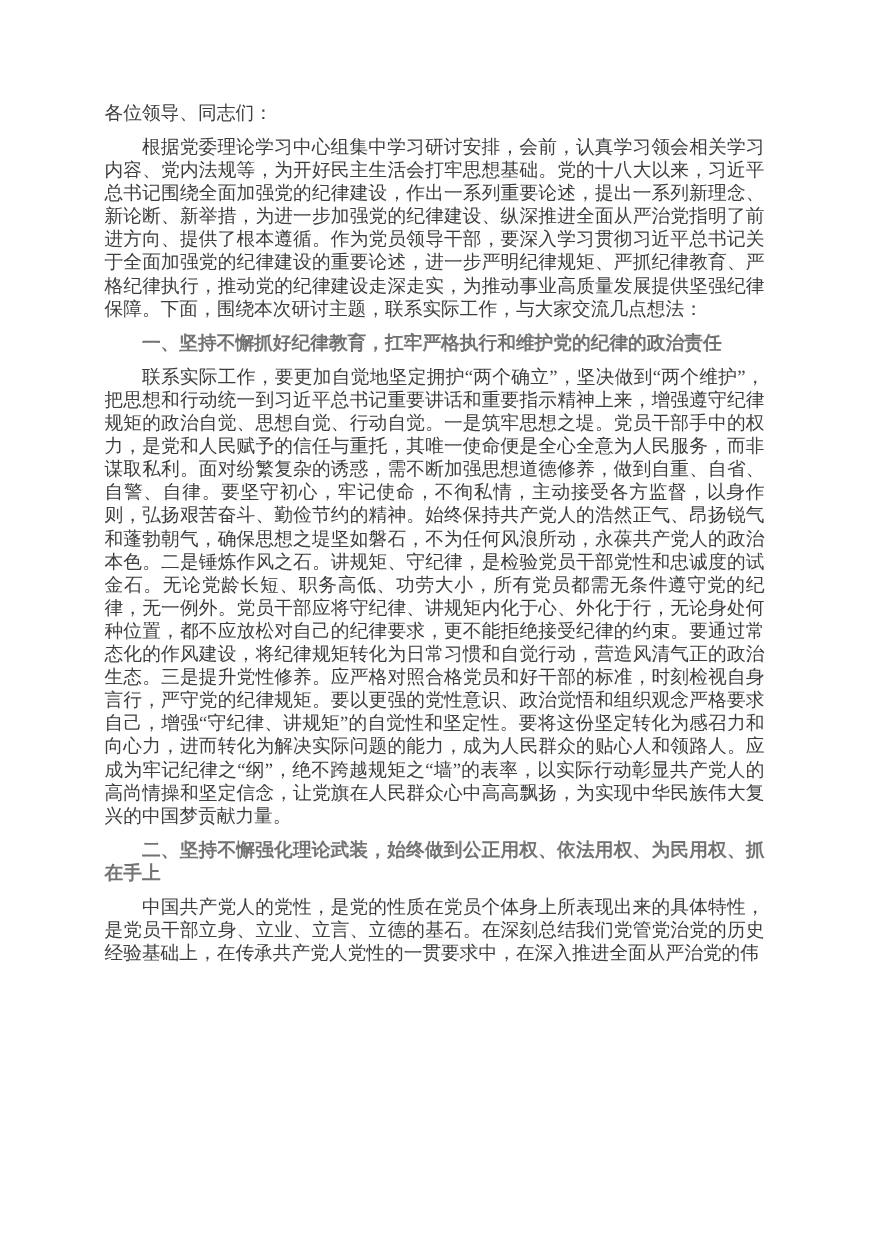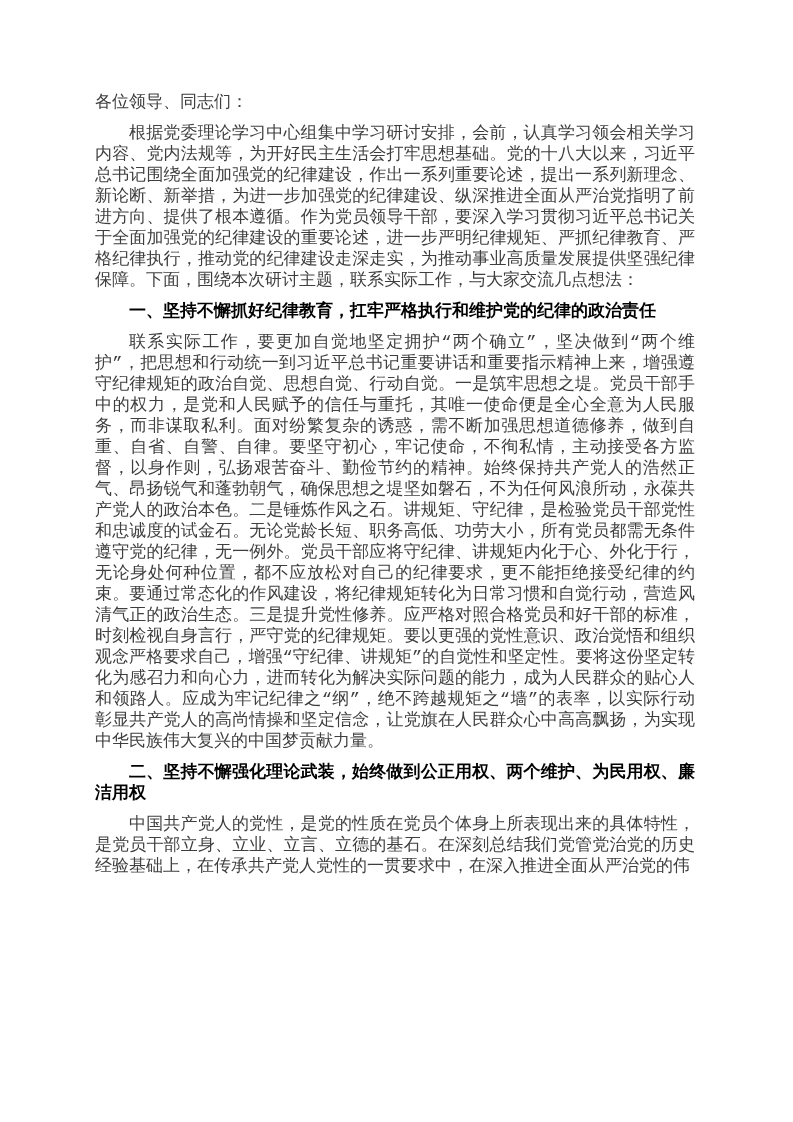--- a/index.html
+++ b/index.html
@@ -8,52 +8,52 @@
     background: #ffffff;
   }
   .page {
     position: relative;
     box-sizing: border-box;
     width: 793px;
     height: 1122px;
     background: #ffffff;
     padding: 92px 98px 86px 95px;
     overflow: hidden;
-    font-family: Liberation Mono, monospace;
+    font-family: Liberation Serif, serif;
     font-size: 17px;
     line-height: 21px;
     color: #3e3e3e;
     text-align: justify;
     text-justify: inter-ideograph;
   }
   .salutation {
     margin: 0;
     text-indent: 0;
   }
   .para {
     margin: 10px 0 0 0;
     text-indent: 2em;
   }
   .heading {
     margin: 10px 0 0 0;
     text-indent: 2em;
     font-size: 17px;
     font-weight: bold;
-    color: #000000;
+    color: #737373;
   }
 </style>
 </head>
 <body>
 
 <div class="page">
   <p class="salutation">各位领导、同志们：</p>
 
   <p class="para">根据党委理论学习中心组集中学习研讨安排，会前，认真学习领会相关学习内容、党内法规等，为开好民主生活会打牢思想基础。党的十八大以来，习近平总书记围绕全面加强党的纪律建设，作出一系列重要论述，提出一系列新理念、新论断、新举措，为进一步加强党的纪律建设、纵深推进全面从严治党指明了前进方向、提供了根本遵循。作为党员领导干部，要深入学习贯彻习近平总书记关于全面加强党的纪律建设的重要论述，进一步严明纪律规矩、严抓纪律教育、严格纪律执行，推动党的纪律建设走深走实，为推动事业高质量发展提供坚强纪律保障。下面，围绕本次研讨主题，联系实际工作，与大家交流几点想法：</p>
 
   <h2 class="heading">一、坚持不懈抓好纪律教育，扛牢严格执行和维护党的纪律的政治责任</h2>
 
 
   <p class="para">联系实际工作，要更加自觉地坚定拥护“两个确立”，坚决做到“两个维护”，把思想和行动统一到习近平总书记重要讲话和重要指示精神上来，增强遵守纪律规矩的政治自觉、思想自觉、行动自觉。一是筑牢思想之堤。党员干部手中的权力，是党和人民赋予的信任与重托，其唯一使命便是全心全意为人民服务，而非谋取私利。面对纷繁复杂的诱惑，需不断加强思想道德修养，做到自重、自省、自警、自律。要坚守初心，牢记使命，不徇私情，主动接受各方监督，以身作则，弘扬艰苦奋斗、勤俭节约的精神。始终保持共产党人的浩然正气、昂扬锐气和蓬勃朝气，确保思想之堤坚如磐石，不为任何风浪所动，永葆共产党人的政治本色。二是锤炼作风之石。讲规矩、守纪律，是检验党员干部党性和忠诚度的试金石。无论党龄长短、职务高低、功劳大小，所有党员都需无条件遵守党的纪律，无一例外。党员干部应将守纪律、讲规矩内化于心、外化于行，无论身处何种位置，都不应放松对自己的纪律要求，更不能拒绝接受纪律的约束。要通过常态化的作风建设，将纪律规矩转化为日常习惯和自觉行动，营造风清气正的政治生态。三是提升党性修养。应严格对照合格党员和好干部的标准，时刻检视自身言行，严守党的纪律规矩。要以更强的党性意识、政治觉悟和组织观念严格要求自己，增强“守纪律、讲规矩”的自觉性和坚定性。要将这份坚定转化为感召力和向心力，进而转化为解决实际问题的能力，成为人民群众的贴心人和领路人。应成为牢记纪律之“纲”，绝不跨越规矩之“墙”的表率，以实际行动彰显共产党人的高尚情操和坚定信念，让党旗在人民群众心中高高飘扬，为实现中华民族伟大复兴的中国梦贡献力量。</p>
 
-  <h2 class="heading">二、坚持不懈强化理论武装，始终做到公正用权、两个维护、为民用权、廉洁用权</h2>
+  <h2 class="heading">二、坚持不懈强化理论武装，始终做到公正用权、依法用权、为民用权、抓在手上</h2>
 
   <p class="para">中国共产党人的党性，是党的性质在党员个体身上所表现出来的具体特性，是党员干部立身、立业、立言、立德的基石。在深刻总结我们党管党治党的历史经验基础上，在传承共产党人党性的一贯要求中，在深入推进全面从严治党的伟</p>
 </div>
 
 </body></html>

